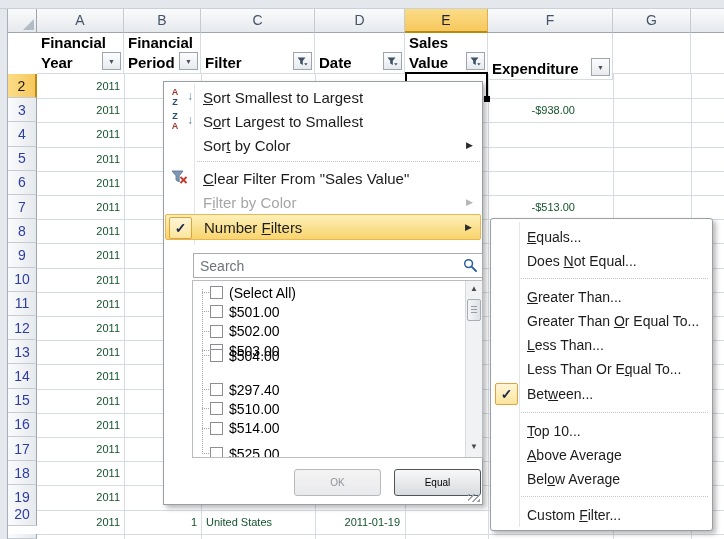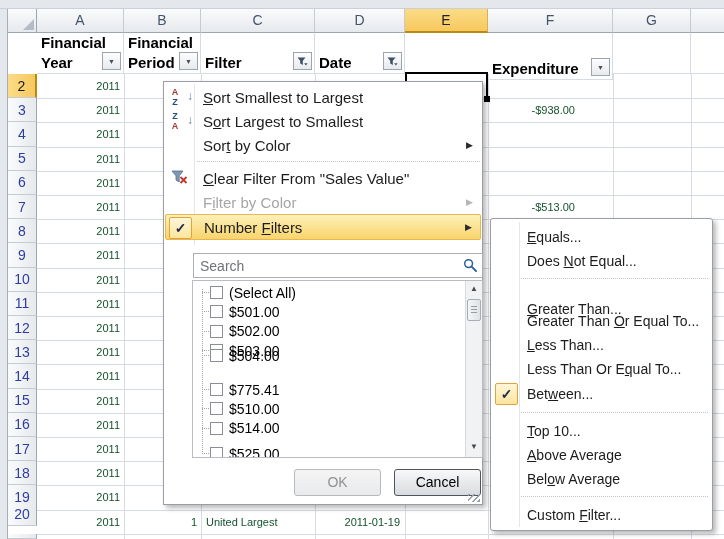--- a/index.html
+++ b/index.html
@@ -66,21 +66,21 @@
   .treev{position:absolute;left:9px;top:8px;bottom:5px;width:0;border-left:1px dotted #A5A5A5;}
   .lrow{position:absolute;left:2px;width:265px;height:19px;display:flex;align-items:center;font-size:14px;color:#000;}
   .stub{width:7px;border-top:1px dotted #A5A5A5;margin-left:7px;flex:none;}
   .cbox{width:13px;height:13px;border:1px solid #8A8D91;background:#fff;margin:0 6px 0 1px;flex:none;box-sizing:border-box;}
   .vscroll{position:absolute;top:0;right:0;width:17px;height:176px;background:#F1F2F4;border-left:1px solid #D8DBDE;box-sizing:border-box;}
   .sarr{position:absolute;left:0;width:16px;height:16px;text-align:center;font-size:8px;color:#4A4A4A;line-height:16px;}
   .sthumb{position:absolute;left:1px;top:18px;width:14px;height:22px;background:linear-gradient(90deg,#F4F5F6,#DFE2E6);
           border:1px solid #A8ADB5;border-radius:2px;box-sizing:border-box;}
   .sthumb:after{content:"";position:absolute;left:3px;right:3px;top:6px;height:8px;
           background:repeating-linear-gradient(#959BA3 0 1px,transparent 1px 3px);}
-  .mbtn{position:absolute;width:87px;height:27px;font-size:14px;text-align:center;line-height:25px;border-radius:3px;box-sizing:border-box;}
+  .mbtn{position:absolute;width:87px;height:27px;font-size:10px;text-align:center;line-height:25px;border-radius:3px;box-sizing:border-box;}
   .ok{left:130px;top:387px;border:1px solid #B6B9BD;background:linear-gradient(#F4F4F5,#E9EAEB);color:#8F9296;}
   .cancel{left:230px;top:387px;border:1px solid #50555B;background:linear-gradient(#F8F8F9,#D8DBDE);color:#000;}
   .grip{position:absolute;right:2px;bottom:2px;width:12px;height:8px;
         background:repeating-linear-gradient(135deg,#9AA0A8 0 1.5px,transparent 1.5px 4px);}
   
   .submenu{left:490px;top:218px;width:223px;height:313px;background:#fff;border:1px solid #9A9EA5;border-radius:3px;
         box-shadow:3px 3px 5px rgba(0,0,0,.28);z-index:6;}
   .smgutter{position:absolute;left:28px;top:3px;bottom:3px;width:1px;background:#E3E5E8;}
   .smitem{position:absolute;left:1px;width:219px;height:24px;display:flex;align-items:center;padding-left:35px;
         font-size:14px;color:#1C1C1C;box-sizing:border-box;}
@@ -121,20 +121,30 @@
         <div class="hl2">Filter</div>
         <div class="fbtn">
           <div><svg width="11" height="10" viewBox="0 0 11 10">
               <path d="M0.5 0.5h8L5.8 3.8V8L3.2 6.5V3.8L0.5 0.5z" fill="#3D5166"></path>
               <path d="M7.2 6.2h3.4l-1.7 2.4z" fill="#3D5166"></path>
             </svg></div>
         </div>
       </div>
       <div class="hrow1 abs" style="left: 315px; top: 33px; width: 90px; height: 41px;">
         <div class="hl2">Date</div>
+        <div class="fbtn">
+          <div><svg width="11" height="10" viewBox="0 0 11 10">
+              <path d="M0.5 0.5h8L5.8 3.8V8L3.2 6.5V3.8L0.5 0.5z" fill="#3D5166"></path>
+              <path d="M7.2 6.2h3.4l-1.7 2.4z" fill="#3D5166"></path>
+            </svg></div>
+        </div>
+      </div>
+      <div class="hrow1 abs" style="left: 405px; top: 33px; width: 83px; height: 41px;">
+        <div class="hl1">Sales</div>
+        <div class="hl2">Value</div>
         <div class="fbtn">
           <div><svg width="11" height="10" viewBox="0 0 11 10">
               <path d="M0.5 0.5h8L5.8 3.8V8L3.2 6.5V3.8L0.5 0.5z" fill="#3D5166"></path>
               <path d="M7.2 6.2h3.4l-1.7 2.4z" fill="#3D5166"></path>
             </svg></div>
         </div>
       </div>
       <div class="hrow1 abs" style="left: 488px; top: 33px; width: 125px; height: 47px;">
         <div class="hl2">Expenditure</div>
         <div class="fbtn">
@@ -203,21 +213,21 @@
       <div class="cell r abs" style="left: 38px; top: 412.8px; width: 86px; height: 24.2px;">2011</div>
       <div class="rowhdr abs" style="left: 8px; top: 437px; width: 29px; height: 24.2px;">17</div>
       <div class="cell r abs" style="left: 38px; top: 437px; width: 86px; height: 24.2px;">2011</div>
       <div class="rowhdr abs" style="left: 8px; top: 461.2px; width: 29px; height: 24.2px;">18</div>
       <div class="cell r abs" style="left: 38px; top: 461.2px; width: 86px; height: 24.2px;">2011</div>
       <div class="rowhdr abs" style="left: 8px; top: 485.4px; width: 29px; height: 24.2px;">19</div>
       <div class="cell r abs" style="left: 38px; top: 485.4px; width: 86px; height: 24.2px;">2011</div>
       <div class="rowhdr abs" style="left: 8px; top: 502px; width: 29px; height: 24.2px;">20</div>
       <div class="cell r abs" style="left: 38px; top: 509.6px; width: 86px; height: 24.2px;">2011</div>
       <div class="cell r abs" style="left: 125px; top: 509.6px; width: 76px; height: 24.2px;">1</div>
-      <div class="cell l abs" style="left: 202px; top: 509.6px; width: 113px; height: 24.2px;">United Largest</div>
+      <div class="cell l abs" style="left: 202px; top: 509.6px; width: 113px; height: 24.2px;">United States</div>
       <div class="cell r5 abs" style="left: 316px; top: 509.6px; width: 89px; height: 24.2px;">2011-01-19</div>
       <div class="cell r5 abs" style="left: 406px; top: 509.6px; width: 82px; height: 24.2px; margin-top: 48px;">$822.00</div>
       <div class="rowhdr abs" style="left: 8px; top: 533.8px; width: 29px; height: 5.2px;"></div>
       <div class="selborder abs" style="left: 405px; top: 72px; width: 83px; height: 2px;"></div>
       <div class="selborder abs" style="left: 405px; top: 74px; width: 2px; height: 7px;"></div>
       <div class="selborder abs" style="left: 486px; top: 74px; width: 2px; height: 24px;"></div>
       <div class="selborder abs" style="left: 484px; top: 96px; width: 6px; height: 6px;"></div>
     </div>
 
   <div class="abs menu">
@@ -296,21 +306,21 @@
             <div>$503.00</div>
           </div>
           <div class="lrow" style="top: 65px;">
             <div class="stub"></div>
             <div class="cbox"></div>
             <div>$504.00</div>
           </div>
           <div class="lrow" style="top: 99px;">
             <div class="stub"></div>
             <div class="cbox"></div>
-            <div>$775.41</div>
+            <div>$297.40</div>
           </div>
           <div class="lrow" style="top: 118.4px;">
             <div class="stub"></div>
             <div class="cbox"></div>
             <div>$510.00</div>
           </div>
           <div class="lrow" style="top: 137.8px;">
             <div class="stub"></div>
             <div class="cbox"></div>
             <div>$514.00</div>
@@ -322,35 +332,35 @@
           </div>
         </div>
       <div class="vscroll">
         <span class="sarr" style="top:0;">▲</span>
         <div class="sthumb"></div>
         <span class="sarr" style="top:158px;">▼</span>
       </div>
     </div>
 
     <div class="mbtn ok">OK</div>
-    <div class="mbtn cancel">Cancel</div>
+    <div class="mbtn cancel">Equal</div>
     <div class="grip"></div>
   </div>
 
   <div class="abs submenu">
     <div class="smgutter"></div>
     <div id="submenu-items">
         <div class="smitem" style="top: 6px; height: 24px;">
           <div><span class="u">E</span>quals...</div>
         </div>
         <div class="smitem" style="top: 30px; height: 24px;">
           <div>Does <span class="u">N</span>ot Equal...</div>
         </div>
         <div class="smsep" style="top: 59px;"></div>
-        <div class="smitem" style="top: 66px; height: 24px; margin-top: 12px;">
+        <div class="smitem" style="top: 66px; height: 24px;">
           <div><span class="u">G</span>reater Than...</div>
         </div>
         <div class="smitem" style="top: 90px; height: 24px;">
           <div>Greater Than <span class="u">O</span>r Equal To...</div>
         </div>
         <div class="smitem" style="top: 114px; height: 24px;">
           <div><span class="u">L</span>ess Than...</div>
         </div>
         <div class="smitem" style="top: 138px; height: 24px;">
           <div>Less Than Or E<span class="u">q</span>ual To...</div>

